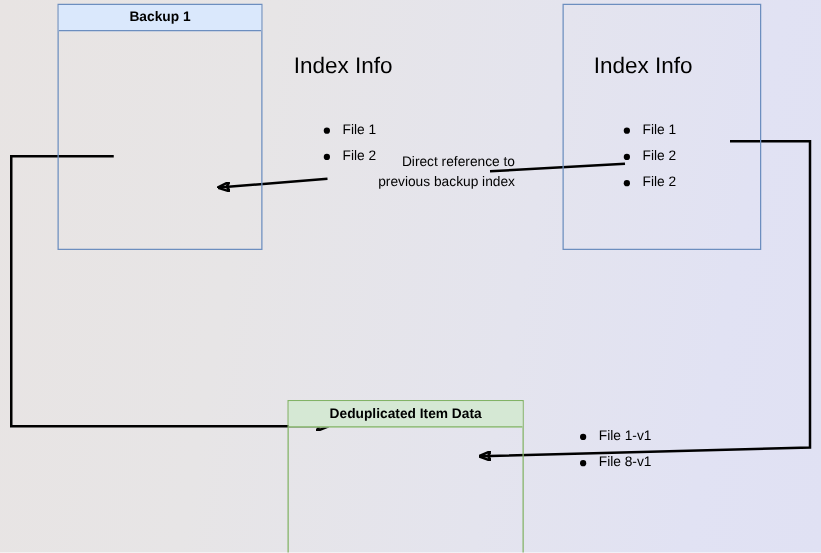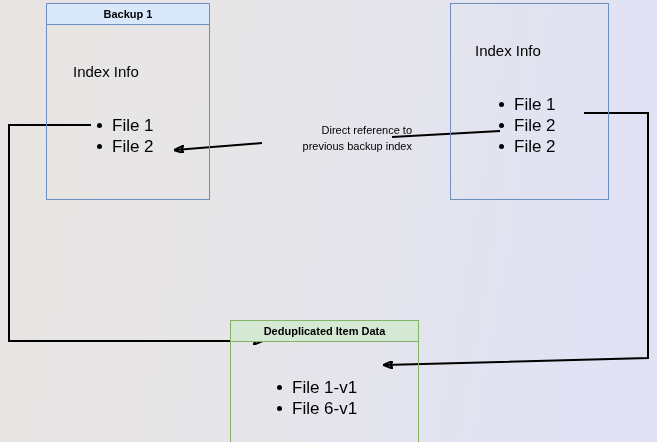--- a/index.html
+++ b/index.html
@@ -17,21 +17,20 @@
     position: relative;
     width: 657px;
     height: 442px;
     background: linear-gradient(100deg, #e8e4e3 0%, #e7e5e6 30%, #e4e4ee 62%, #e1e2f3 85%, #e0e1f3 100%);
     overflow: hidden;
   }
   .node {
     position: absolute;
     box-sizing: border-box;
     display: flex;
-    flex-direction: column;
   }
   .node-blue {
     border: 1.5px solid #6c8ebf;
     background: transparent;
   }
   .node-green {
     border: 1.5px solid #82b366;
     background: transparent;
     margin-top: 40px;
   }
@@ -57,32 +56,32 @@
     border-bottom: 1.5px solid #82b366;
     height: 21px;
   }
   .node-body {
     position: relative;
     flex: 1;
     box-sizing: border-box;
   }
   .title-text {
     position: absolute;
-    font-size: 15px;
+    font-size: 18px;
     color: #000;
     white-space: nowrap;
   }
   .item-list {
     position: absolute;
     margin: 0;
     padding: 0;
     list-style: none;
   }
   .item-list li {
-    font-size: 17px;
+    font-size: 11px;
     color: #000;
     line-height: 21px;
     white-space: nowrap;
     position: relative;
     padding-left: 17px;
   }
   .item-list li::before {
     content: "";
     position: absolute;
     left: 2px;
@@ -160,23 +159,23 @@
         <li>File 1</li>
         <li>File 2</li>
         <li>File 2</li>
       </ul>
     </div>
   </div>
 
   <div class="node node-green" style="left:230px; top:280px; width:189px; height:161px;">
     <div class="node-header hdr-green">Deduplicated Item Data</div>
     <div class="node-body">
-      <ul class="item-list" style="left:44px; top:35px;">
+      <ul class="item-list" style="left:44px; top:18px;">
         <li>File 1-v1</li>
-        <li>File 6-v1</li>
+        <li>File 8-v1</li>
       </ul>
     </div>
   </div>
 
   <div class="edge-label" style="left:247px; top:122px; width:165px;">Direct reference to
 previous backup index</div>
 
 </div>
 
 </body></html>

